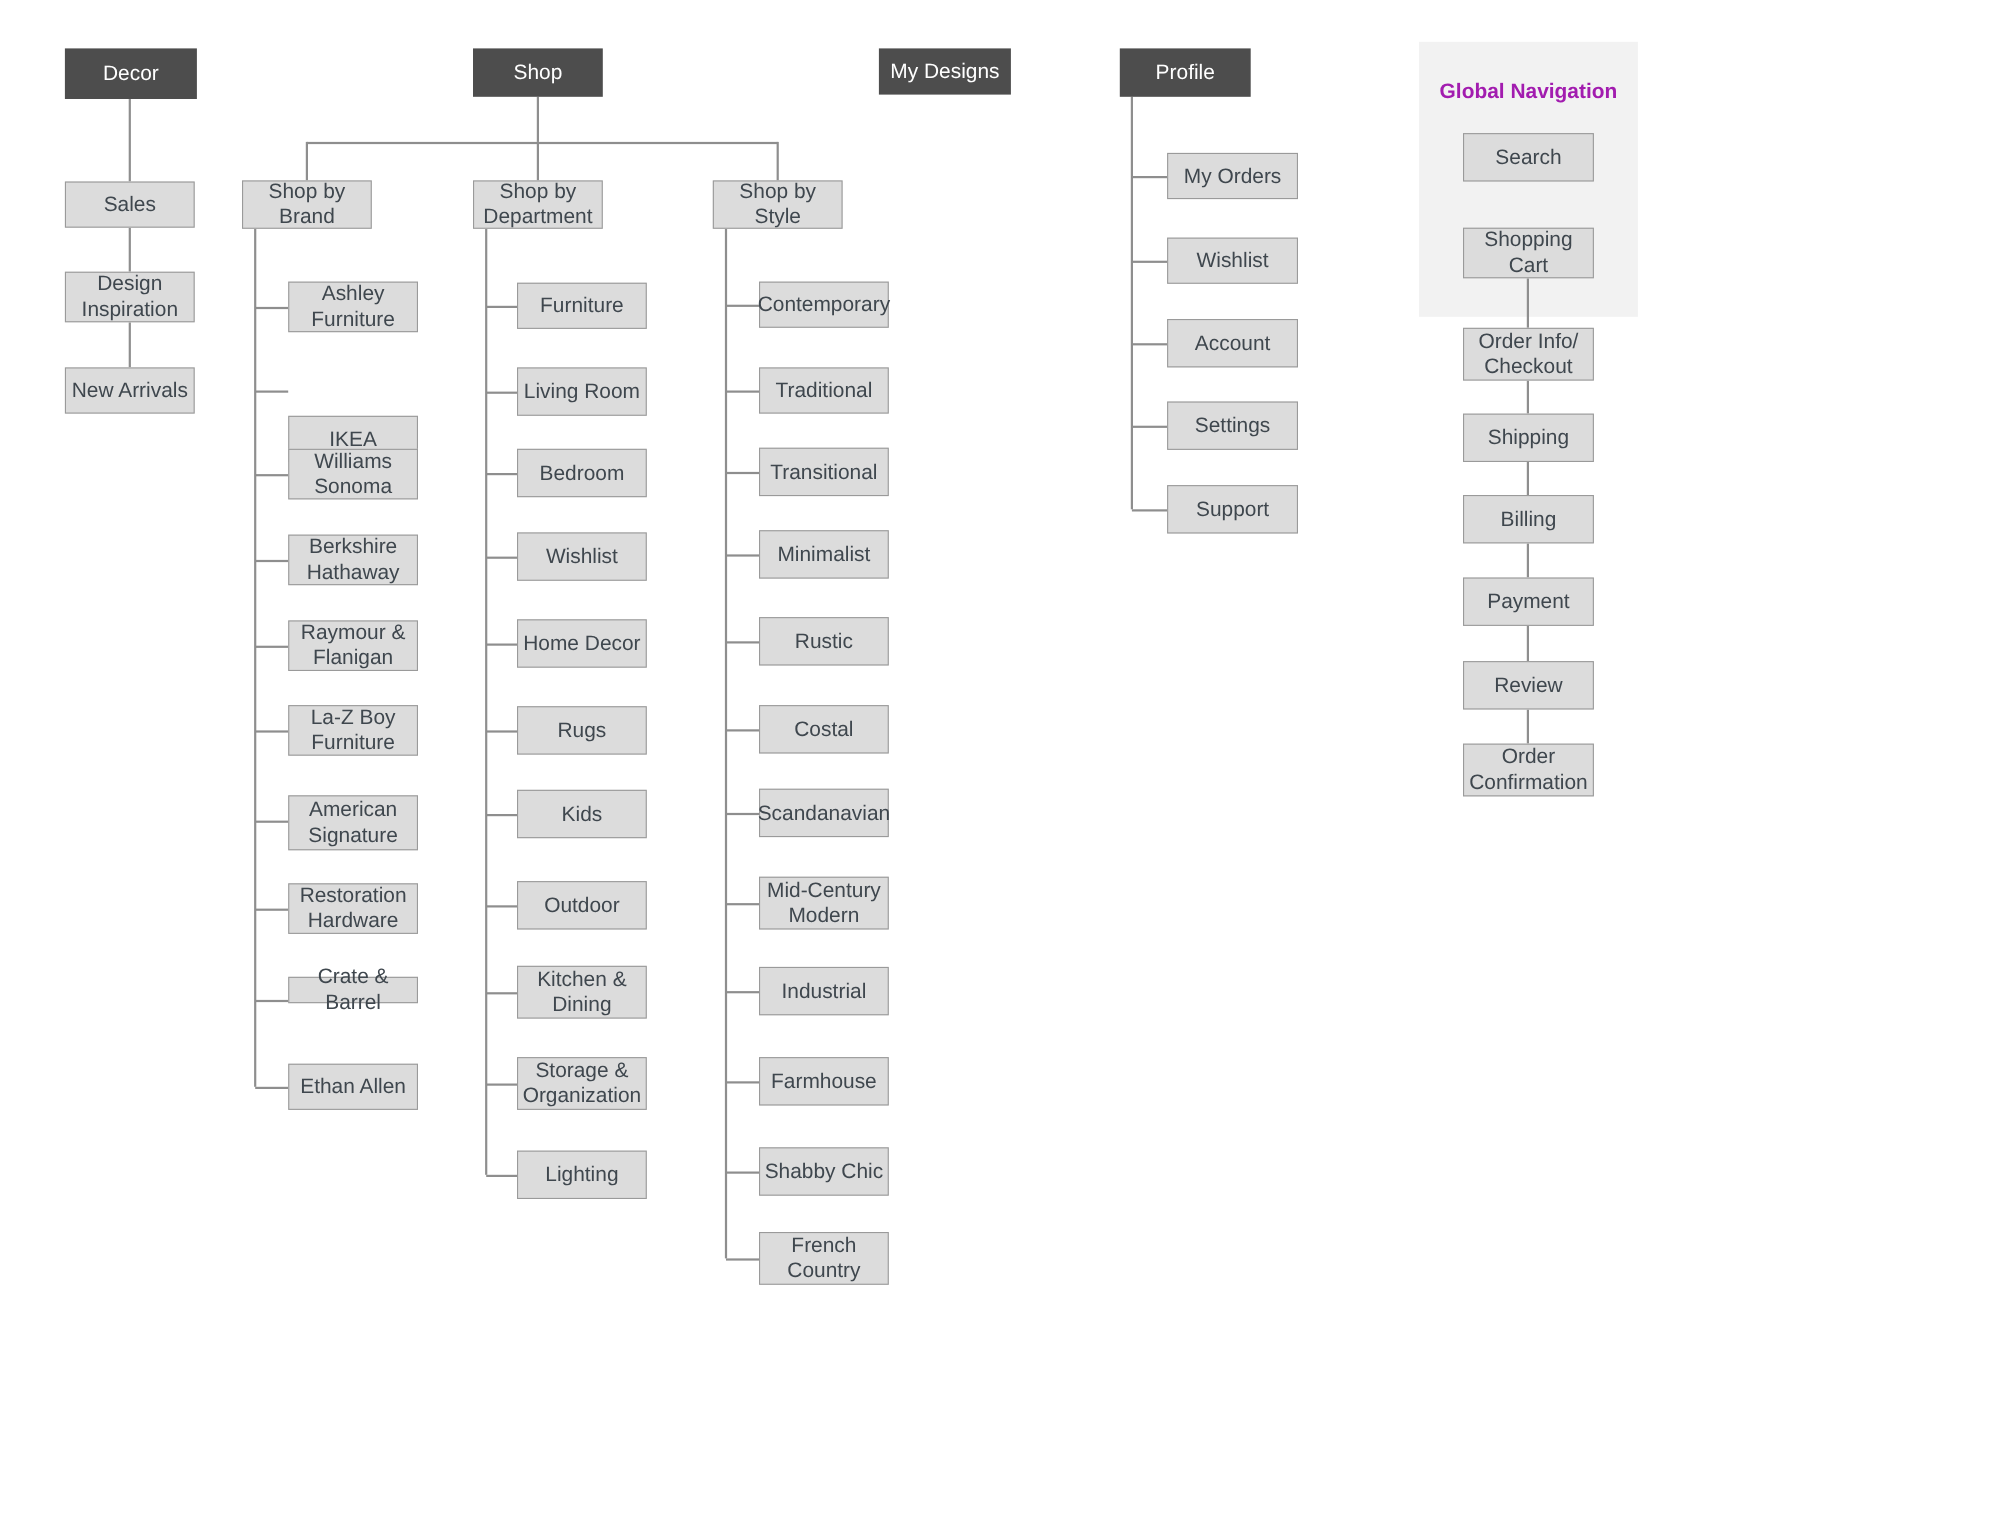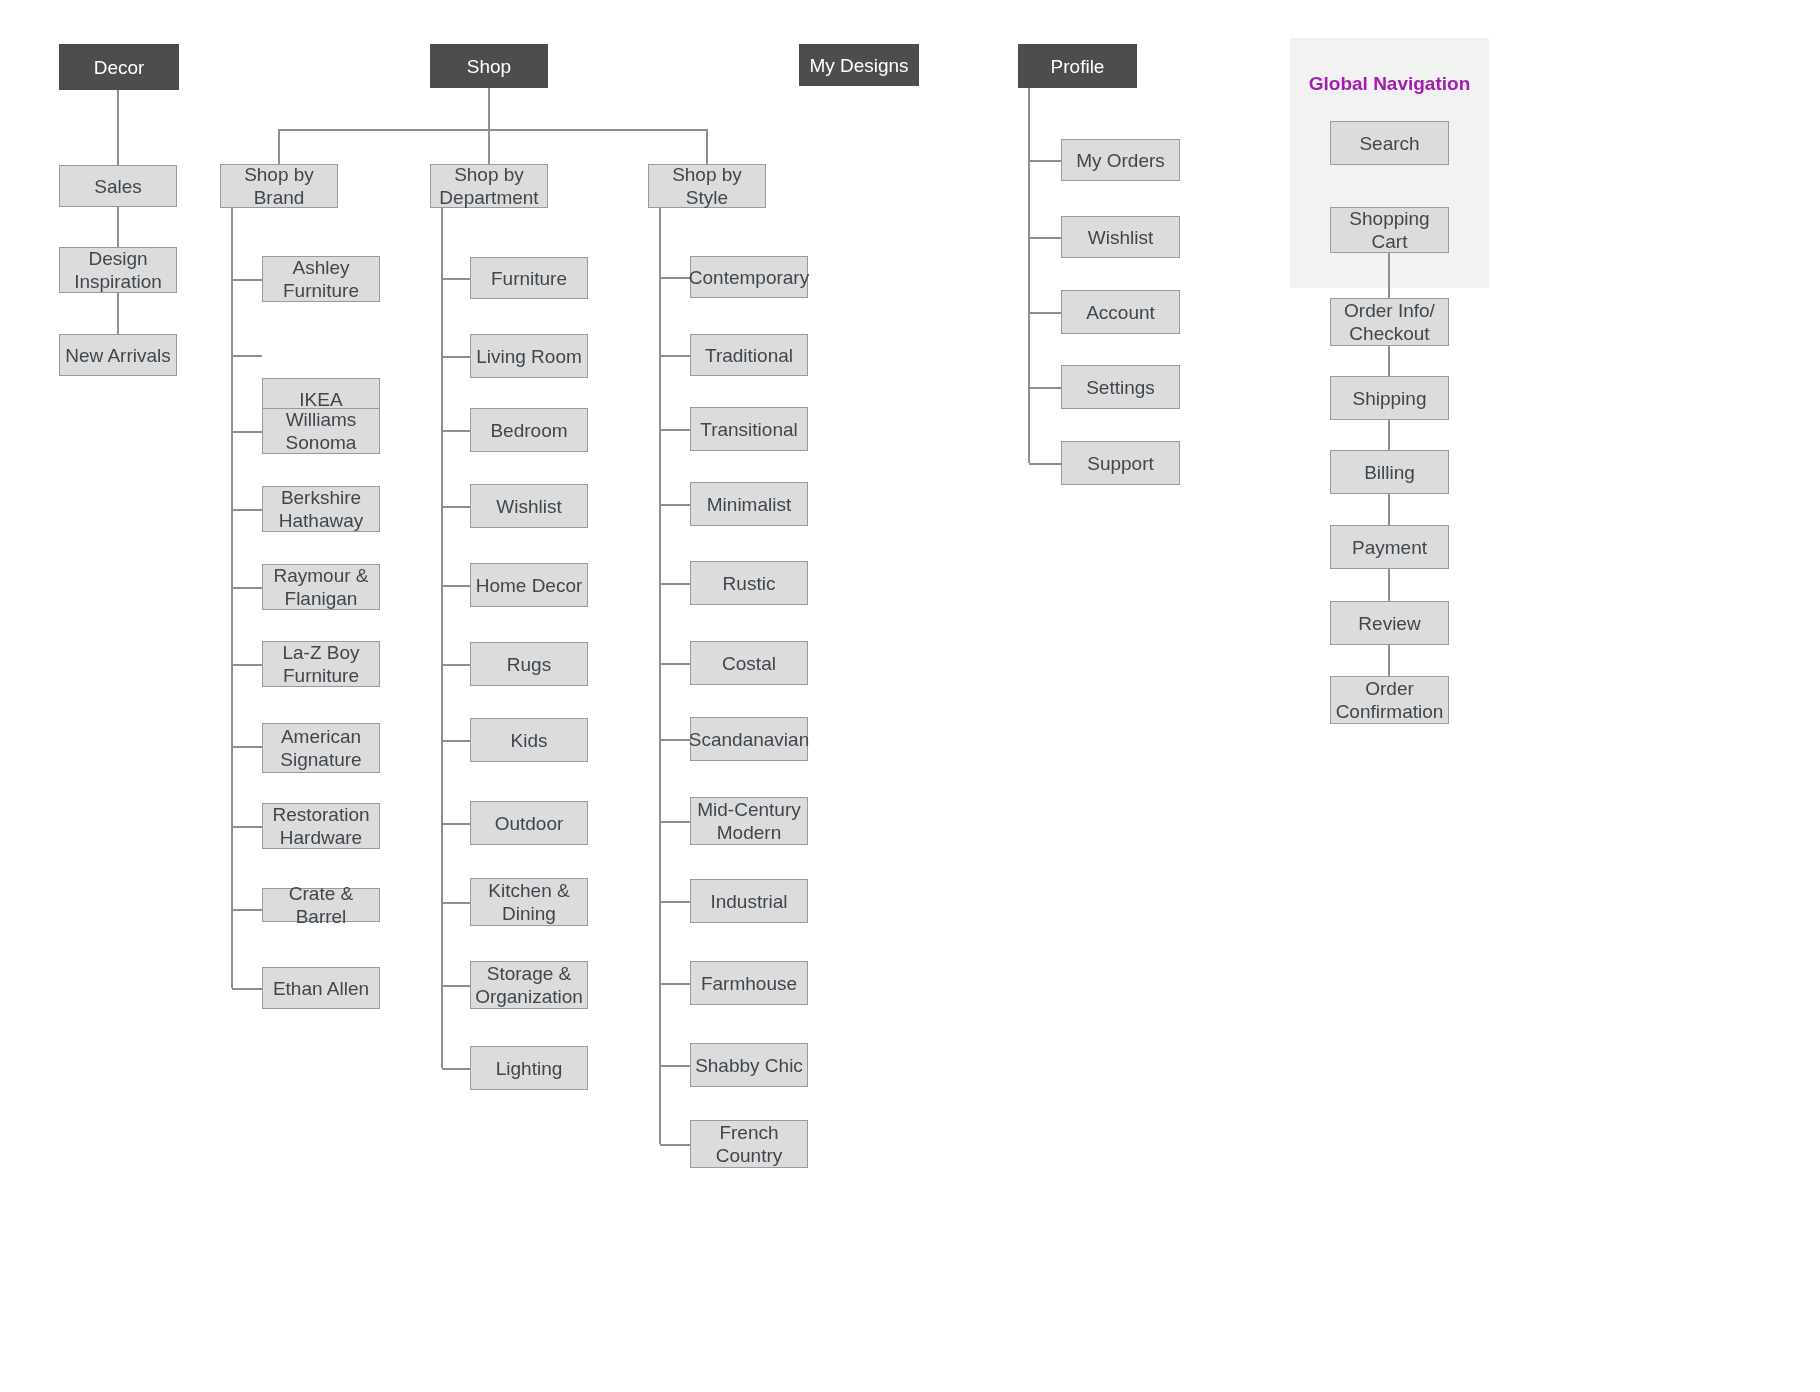--- a/index.html
+++ b/index.html
@@ -140,21 +140,21 @@
     <div class="node" style="left: 262px; top: 723px; width: 118px; height: 50px;">
       <span class="lbl">American
 Signature</span>
     </div>
     <div class="hline" style="left: 232px; top: 746px; width: 30px;"></div>
     <div class="node" style="left: 262px; top: 803px; width: 118px; height: 46px;">
       <span class="lbl">Restoration
 Hardware</span>
     </div>
     <div class="hline" style="left: 232px; top: 826px; width: 30px;"></div>
-    <div class="node" style="left: 262px; top: 888px; width: 118px; height: 34px;">
+    <div class="node" style="left: 262px; top: 888px; width: 118px; height: 24px;">
       <span class="lbl">Crate &amp; Barrel</span>
     </div>
     <div class="hline" style="left: 232px; top: 909px; width: 30px;"></div>
     <div class="node" style="left: 262px; top: 967px; width: 118px; height: 42px;">
       <span class="lbl">Ethan Allen</span>
     </div>
     <div class="hline" style="left: 232px; top: 988px; width: 30px;"></div>
     <div class="node" style="left: 430px; top: 164px; width: 118px; height: 44px;">
       <span class="lbl">Shop by
 Department</span>

